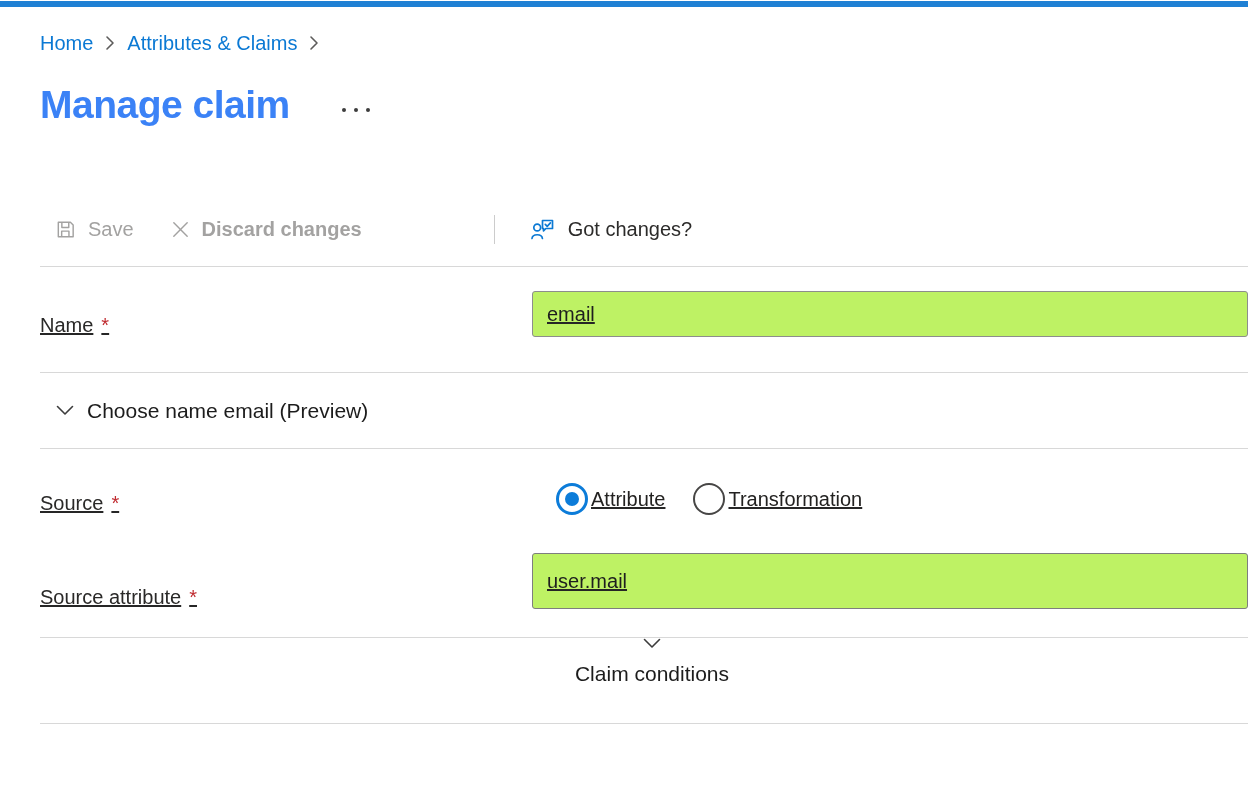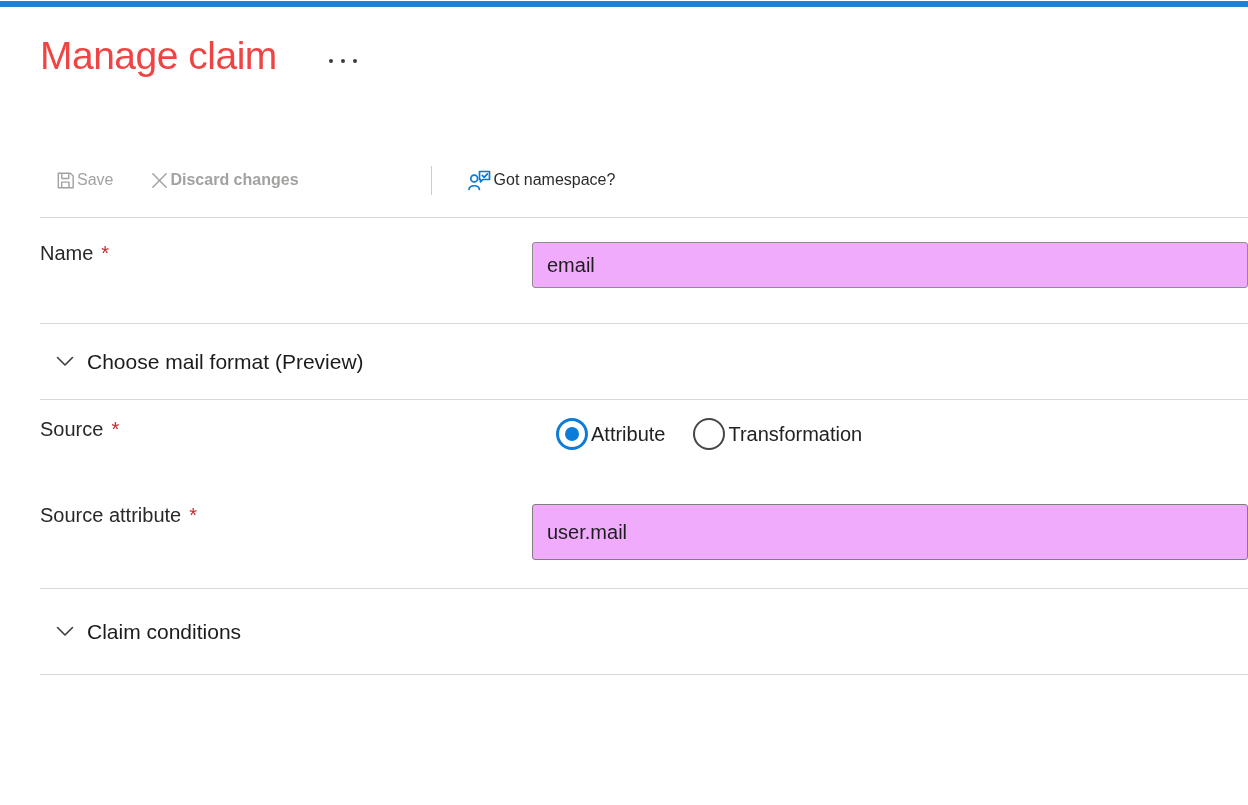--- a/index.html
+++ b/index.html
@@ -11,78 +11,92 @@
   .top-accent{height:6px;margin-top:1px;background:#1f80d4;}
   .page{padding-left:40px;}
 
   
   .breadcrumb{margin-top:23px;display:flex;align-items:center;gap:12px;font-size:20px;line-height:26px;}
   .crumb{color:#0b79d4;cursor:pointer;}
   .crumb-sep{display:flex;align-items:center;}
 
   
   .title-row{margin-top:24px;height:50px;display:flex;align-items:center;}
-  .page-title{font-size:39px;font-weight:400;color:#ef4444;letter-spacing:-0.5px;}
+  .page-title{font-size:39px;font-weight:700;color:#3b82f6;letter-spacing:-0.5px;}
   .more-dots{margin-left:52px;margin-top:10px;display:flex;gap:8px;align-items:center;cursor:pointer;}
   .more-dots i{display:block;width:4px;height:4px;border-radius:50%;background:#3d3d3d;}
 
   
   .toolbar{margin-top:80px;height:38px;display:flex;align-items:center;}
-  .tb-btn{display:flex;align-items:center;gap:0;padding:5px 14px;font-size:16px;
+  .tb-btn{display:flex;align-items:center;gap:11px;padding:5px 14px;font-size:20px;
           background:none;border:none;font-family:inherit;color:#2c2b2a;cursor:pointer;}
   .tb-btn.disabled{color:#a3a2a1;cursor:default;}
   .tb-btn .ic{display:flex;align-items:center;}
   .tb-btn .ic svg{display:block;}
   .tb-sep{width:1px;height:29px;background:#cccccc;margin-left:118px;margin-right:20px;}
 
   .divider{height:1px;background:#d8d8d8;}
 
   
-  .form-row{display:flex;align-items:flex-start;}
+  .form-row{display:flex;align-items:flex-end;text-decoration:underline;}
   .row-name{margin-top:24px;}
   .row-namespace{margin-top:33px;}
   .div-after-namespace{margin-top:35px;}
   .row-source{margin-top:18px;height:48px;}
   .row-srcattr{margin-top:38px;}
   .div-after-srcattr{margin-top:28px;}
 
   .field-label{width:516px;font-size:20px;color:#2a2928;display:flex;gap:8px;align-items:center;}
   .req{color:#c02b30;}
   .text-input{
     width:716px;height:46px;box-sizing:border-box;flex:none;
-    border:1px solid #8d8d8d;border-radius:3px;background:#f0abfc;
+    border:1px solid #8d8d8d;border-radius:3px;background:#bef264;
     padding:0 14px;font-size:20px;font-family:inherit;color:#1e1e1e;outline:none;
   }
   .text-input.tall{height:56px;border-color:#7e7e7e;}
   .text-input::placeholder{color:#737373;opacity:1;}
 
   
   .section-head{display:flex;align-items:center;padding-left:16px;gap:13px;
                 font-size:21px;color:#1c1c1c;cursor:pointer;}
   .sh-1{height:75px;}
-  .sh-2{height:85px;}
+  .sh-2{height:85px;flex-direction:column;}
   .chev{display:flex;align-items:center;}
 
   
   .radio-group{display:flex;align-items:center;gap:28px;}
   .radio-opt{display:flex;align-items:center;gap:3px;cursor:pointer;}
   .radio{width:32px;height:32px;border-radius:50%;box-sizing:border-box;
          display:flex;align-items:center;justify-content:center;background:#fff;}
   .radio.sel{border:3px solid #0c7cd9;}
   .radio.sel::after{content:"";width:14px;height:14px;border-radius:50%;background:#0c7cd9;}
   .radio.unsel{border:2.5px solid #474645;}
   .radio-label{font-size:20px;color:#232221;}
 </style>
 </head>
 <body>
 
 <div class="top-accent"></div>
 
 <div class="page">
 
+  <nav class="breadcrumb">
+    <a class="crumb">Home</a>
+    <span class="crumb-sep">
+      <svg width="10" height="16" viewBox="0 0 10 16" fill="none">
+          <path d="M2 2 L8 8 L2 14" stroke="#5d5c5b" stroke-width="1.6" stroke-linecap="round" stroke-linejoin="round"></path>
+        </svg>
+    </span>
+    <a class="crumb">Attributes &amp; Claims</a>
+    <span class="crumb-sep">
+      <svg width="10" height="16" viewBox="0 0 10 16" fill="none">
+          <path d="M2 2 L8 8 L2 14" stroke="#5d5c5b" stroke-width="1.6" stroke-linecap="round" stroke-linejoin="round"></path>
+        </svg>
+    </span>
+  </nav>
 
   <div class="title-row">
     <h1 class="page-title" style="margin:0;">Manage claim</h1>
     <span class="more-dots" title="More options">
       <i></i>
         <i></i>
         <i></i>
     </span>
   </div>
 
@@ -108,21 +122,21 @@
     <span class="tb-sep"></span>
     <button class="tb-btn feedback">
       <span class="ic">
         <svg width="28" height="26" viewBox="0 0 28 26" fill="none" stroke="#0b79d4" stroke-width="1.7" stroke-linecap="round" stroke-linejoin="round">
           <path d="M13.5 4.5 h10 v8 h-6.6 l-2.4 2.4 v-2.4 h-1 z"></path>
           <path d="M16.3 8.4 l1.9 1.9 l3.2-3.4"></path>
           <circle cx="8.2" cy="11.5" r="3.4"></circle>
           <path d="M3 22.5 c0.4-5 10-5 10.4 0"></path>
         </svg>
       </span>
-      <span>Got namespace?</span>
+      <span>Got changes?</span>
     </button>
   </div>
 
   <div class="divider" style="margin-top:18px;"></div>
 
   <div class="form-row row-name">
     <label class="field-label">
       <span>Name</span>
       <span class="req">*</span>
     </label>
@@ -131,21 +145,21 @@
 
 
   <div class="divider div-after-namespace"></div>
 
   <div class="section-head sh-1">
     <span class="chev">
       <svg width="18" height="11" viewBox="0 0 18 11" fill="none">
           <path d="M1.5 1.5 L9 9 L16.5 1.5" stroke="#3c3c3c" stroke-width="1.6" stroke-linecap="round" stroke-linejoin="round"></path>
         </svg>
     </span>
-    <span>Choose mail format (Preview)</span>
+    <span>Choose name email (Preview)</span>
   </div>
 
   <div class="divider"></div>
 
   <div class="form-row row-source">
     <label class="field-label">
       <span>Source</span>
       <span class="req">*</span>
     </label>
     <div class="radio-group">

